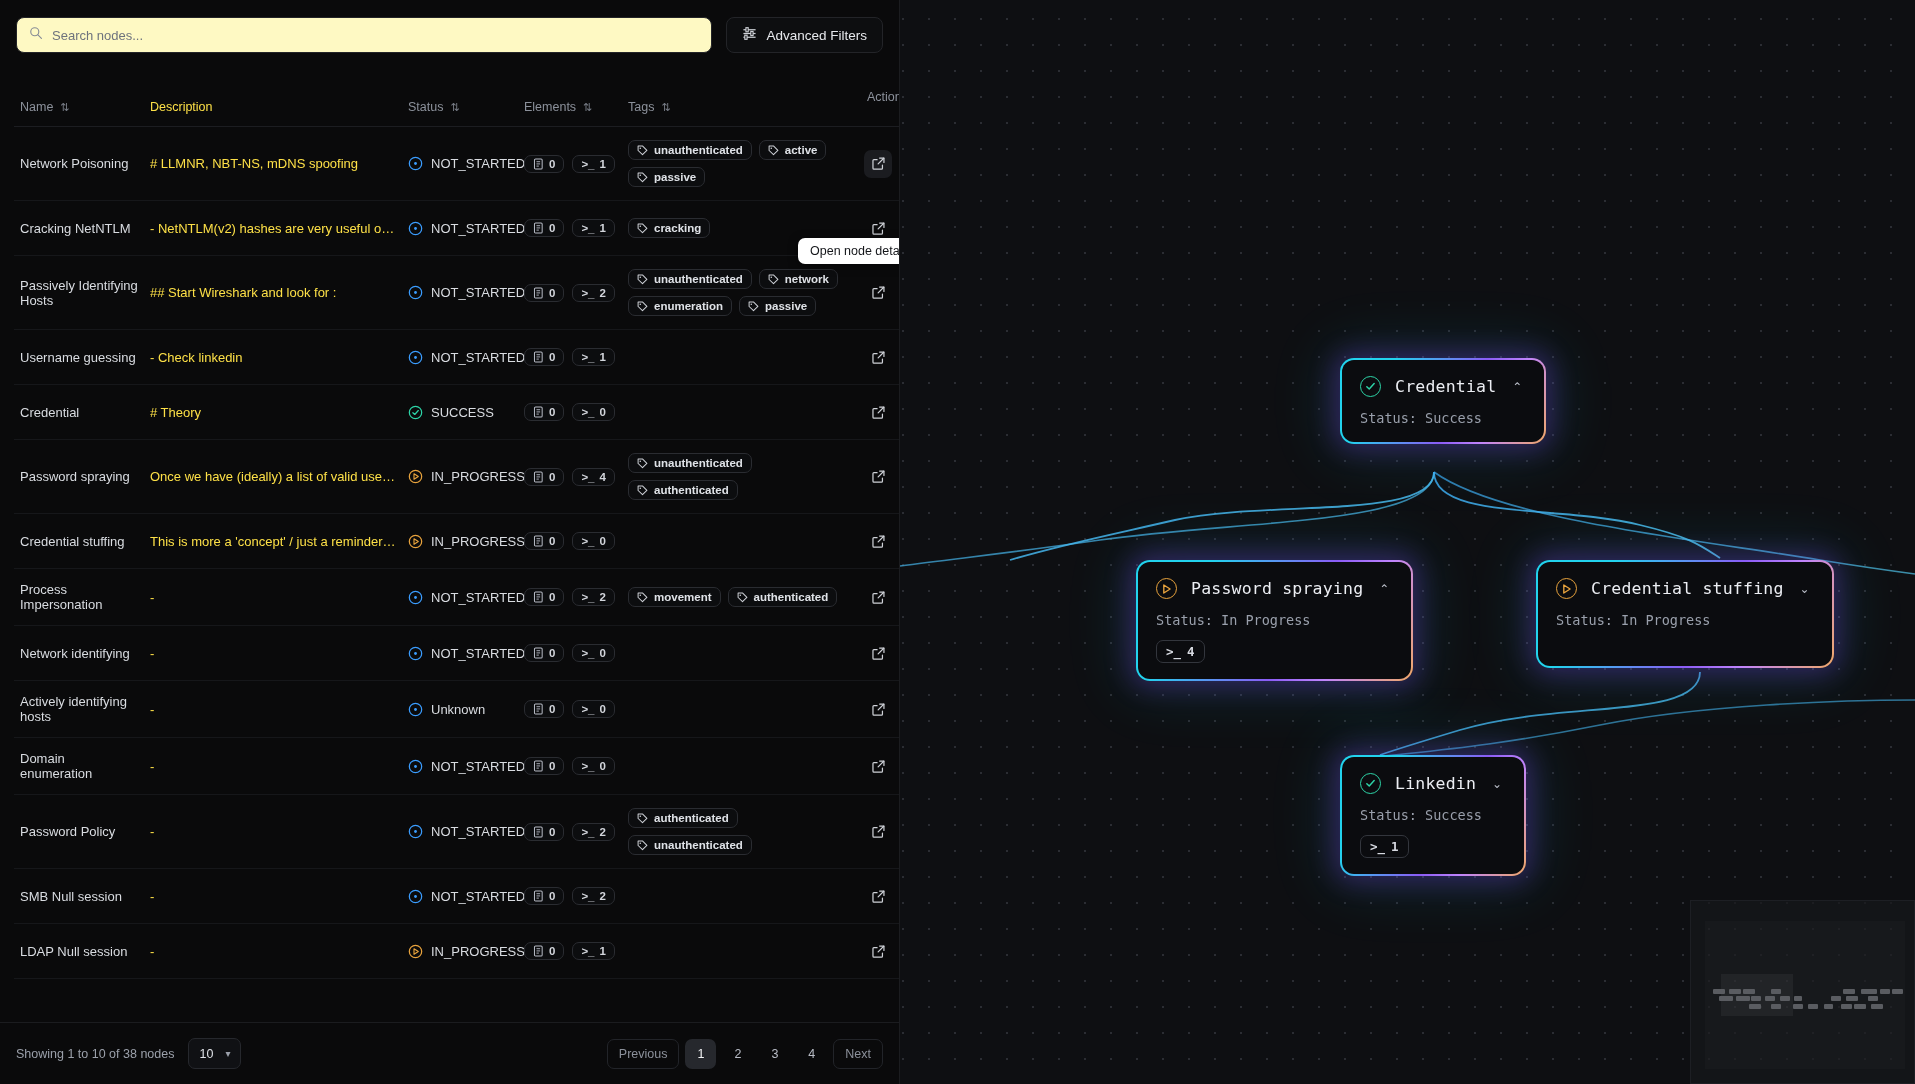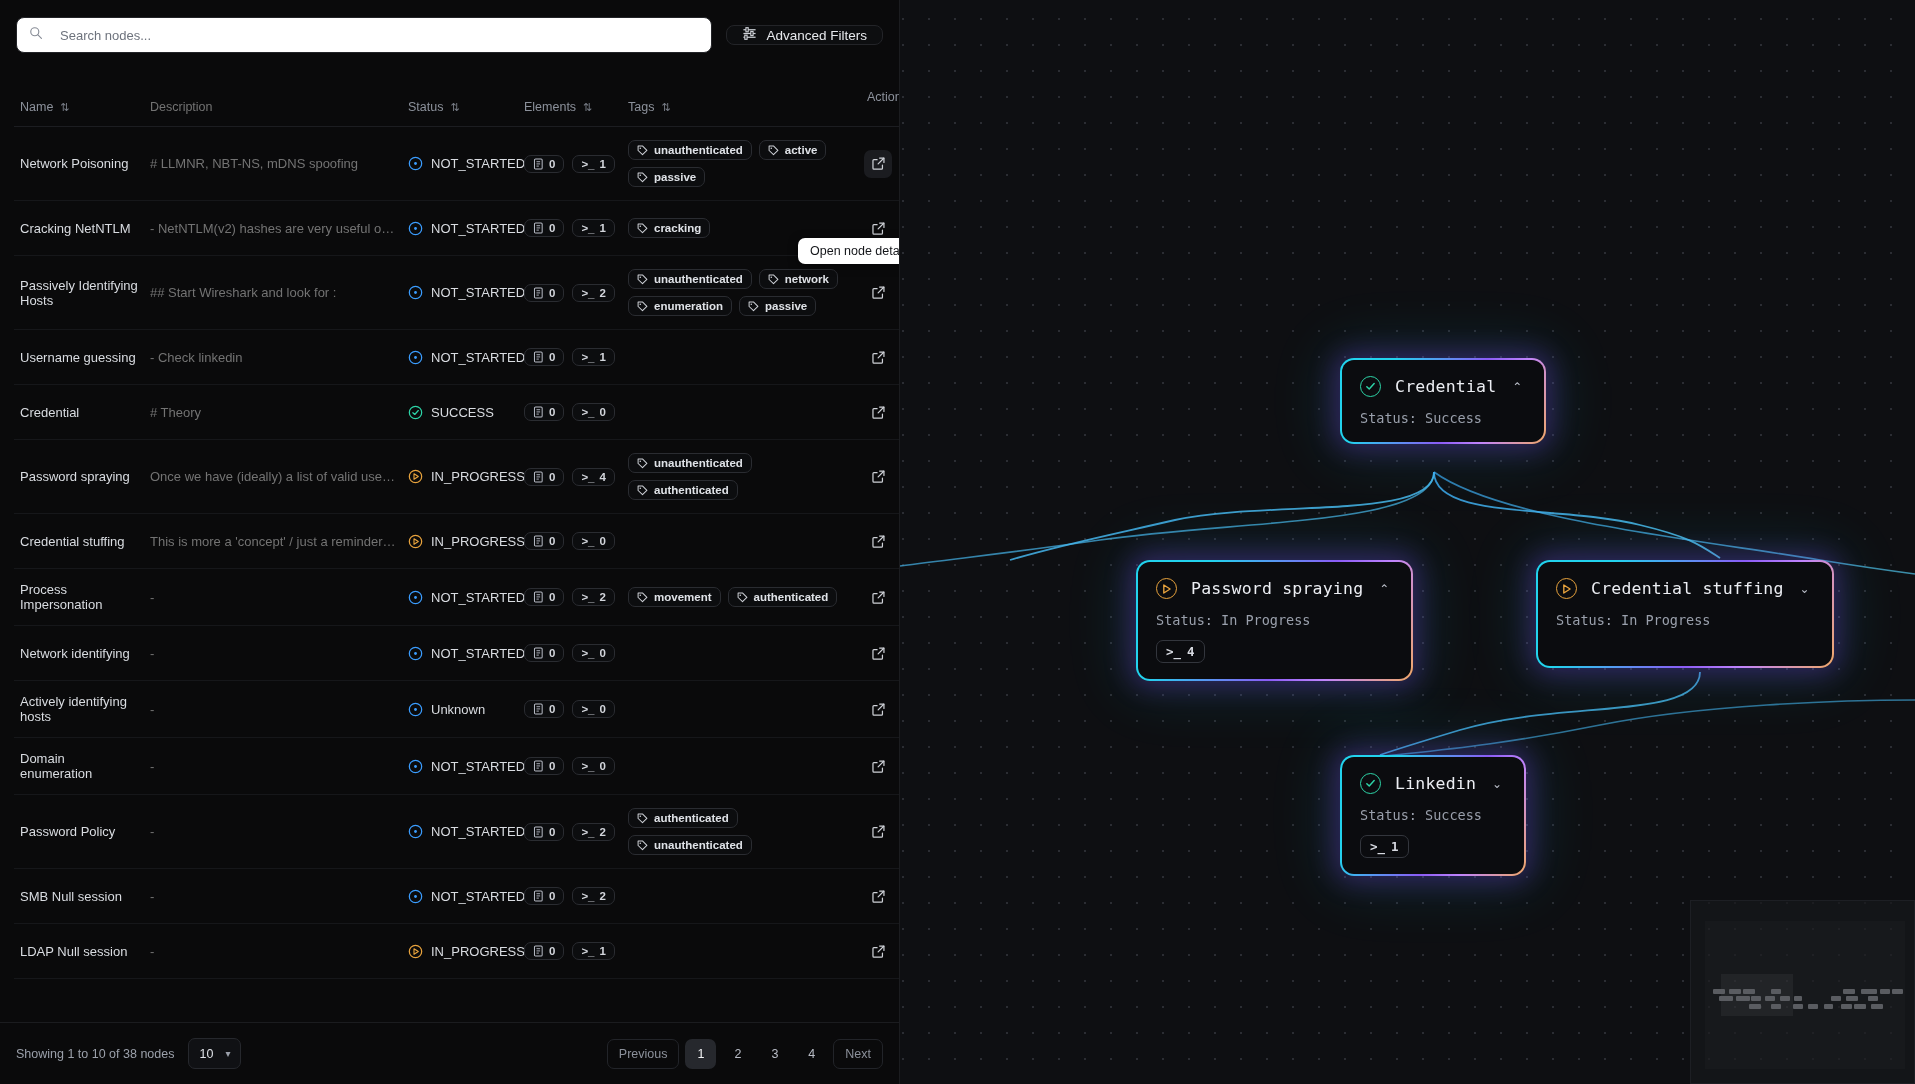--- a/index.html
+++ b/index.html
@@ -91,45 +91,45 @@
   .toggle { width: 34px; height: 19px; border-radius: 10px; background: #1e1f23;
             border: 1px solid #2b2d32; margin-left: 10px; position: relative; }
   .toggle .knob { position: absolute; left: 2px; top: 1.5px; width: 14px; height: 14px;
                   border-radius: 50%; background: #3d4046; }
   .close-x { position: absolute; right: 20px; top: 50%; transform: translateY(-50%);
              font-size: 18px; color: #9ba0aa; line-height: 1; }
 
   .search-row { height: 70px; flex: none; display: flex; align-items: center; gap: 14px; padding: 0 16px; }
   .search-box {
     flex: 1; height: 36px; border: 1px solid #232428; border-radius: 8px;
-    background: #ffffff; display: flex; align-items: center; padding: 0 12px; gap: 17px;
+    background: #fef9c3; display: flex; align-items: center; padding: 0 12px; gap: 9px;
   }
   .search-box .ph { font-size: 13px; color: #6e737d; }
   .filters-btn {
-    height: 20px; border: 1px solid #232428; border-radius: 8px; background: #0d0e10;
+    height: 36px; border: 1px solid #232428; border-radius: 8px; background: #0d0e10;
     display: flex; align-items: center; gap: 9px; padding: 8px 15px;
     font-size: 13.5px; color: #e6e8ec;
   }
 
   
   .table-wrap { flex: 1; overflow: hidden; padding: 0 14px; position: relative; }
   table { width: 100%; border-collapse: collapse; table-layout: fixed; }
   thead th {
     text-align: left; font-size: 12.5px; font-weight: normal; color: #8c919b;
     padding: 10px 6px 12px 6px; border-bottom: 1px solid #1c1d21;
     white-space: nowrap;
   }
   .th-in { display: inline-flex; align-items: center; gap: 7px; margin-top: 20px; }
   .sort-ic { font-size: 11px; color: #787d87; letter-spacing: -1px; }
   tbody td {
     font-size: 13px; color: #d9dce1; padding: 13px 6px;
     border-bottom: 1px solid #16171a; vertical-align: middle;
   }
   .c-name  { width: 130px; }
-  .c-desc  { width: 258px; color: #737373; }
+  .c-desc  { width: 258px; color: #fde047; }
   .c-stat  { width: 116px; }
   .c-elem  { width: 104px; }
   .c-tags  { width: 236px; }
   .c-act   { width: 56px; }
   .desc-clip { display:block; overflow:hidden; text-overflow: ellipsis; white-space: nowrap; }
   .status-cell { display: flex; align-items: center; gap: 8px; white-space: nowrap; text-align: right; }
   .st-ic { width: 15px; height: 15px; flex: none; }
   .elem-cell { display: flex; gap: 8px; }
   .pill {
     border: 1px solid #2a2c31; border-radius: 7px; padding: 2px 8px;

